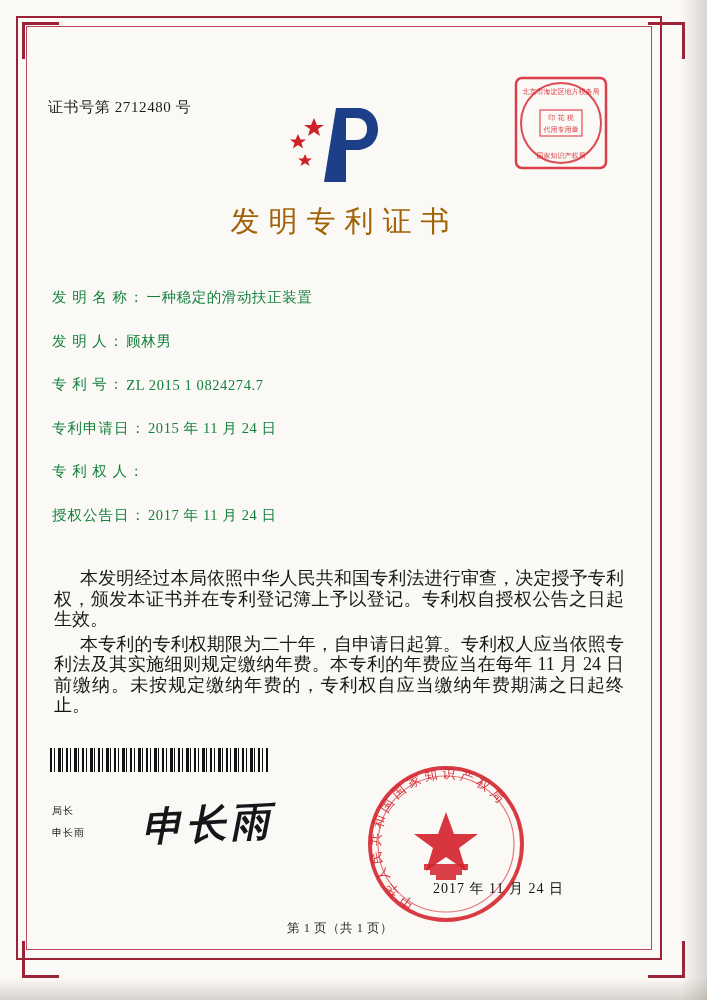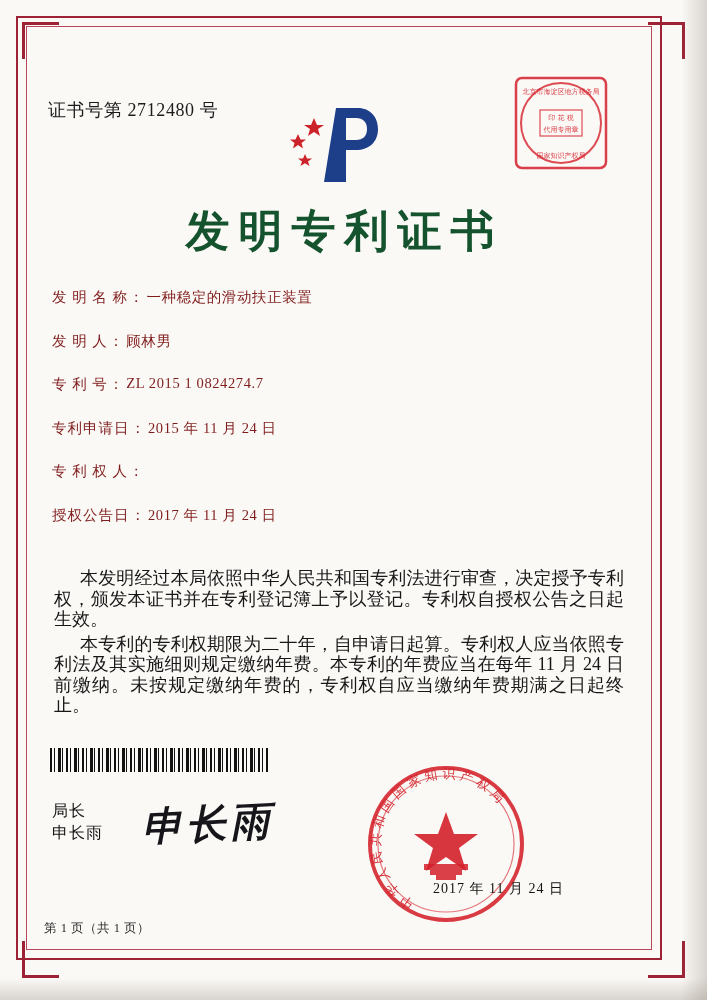--- a/index.html
+++ b/index.html
@@ -69,21 +69,21 @@
   .content {
     position: absolute;
     left: 44px; top: 60px;
     width: 592px; height: 870px;
   }
 
   
   .cert-number {
     position: absolute;
     left: 4px; top: 38px;
-    font-size: 18px;
+    font-size: 15px;
     letter-spacing: 0.6px;
     color: #1c1c1c;
   }
 
   
   .emblem {
     position: absolute;
     left: 230px; top: 40px;
     width: 130px; height: 90px;
   }
@@ -97,39 +97,39 @@
   }
   .seal-top svg { display: block; }
 
   
   .main-title {
     position: absolute;
     left: 0; top: 142px;
     width: 592px;
     text-align: center;
     font-family: "DejaVu Serif", serif;
-    font-size: 44px;
-    font-weight: 700;
+    font-size: 29px;
+    font-weight: 400;
     letter-spacing: 9px;
-    color: #14532d;
+    color: #a16207;
     text-indent: 9px;
   }
 
   
   .fields {
     position: absolute;
     left: 8px; top: 228px;
     width: 570px;
   }
   .field-row {
     display: flex;
-    align-items: flex-start;
+    align-items: flex-end;
     margin-bottom: 24.5px;
     font-size: 14.5px;
-    color: #7f1d1d;
+    color: #15803d;
   }
   .field-label {
     flex: 0 0 auto;
     letter-spacing: 1px;
     white-space: nowrap;
   }
   .field-colon {
     flex: 0 0 auto;
     padding: 0 3px 0 1px;
   }
@@ -163,21 +163,21 @@
         #111 0px, #111 2px, transparent 2px, transparent 4px,
         #111 4px, #111 5px, transparent 5px, transparent 8px,
         #111 8px, #111 11px, transparent 11px, transparent 12px,
         #111 12px, #111 13px, transparent 13px, transparent 16px);
   }
 
   
   .sig-label {
     position: absolute;
     left: 8px; top: 740px;
-    font-size: 16px;
+    font-size: 10px;
     letter-spacing: 1px;
     line-height: 22px;
     color: #141414;
   }
   .sig-script {
     position: absolute;
     left: 98px; top: 740px;
     font-family: "DejaVu Serif", serif;
     font-size: 40px;
     font-style: italic;
@@ -203,20 +203,21 @@
     font-size: 14px;
     letter-spacing: 1px;
     color: #141414;
   }
 
   
   .page-footer {
     position: absolute;
     left: 0; top: 860px;
     width: 592px;
+    text-align: center;
     font-size: 12.5px;
     color: #2a2a2a;
     letter-spacing: 0.5px;
   }
 </style>
 </head>
 <body>
 
 <div id="certificate-page">
 

